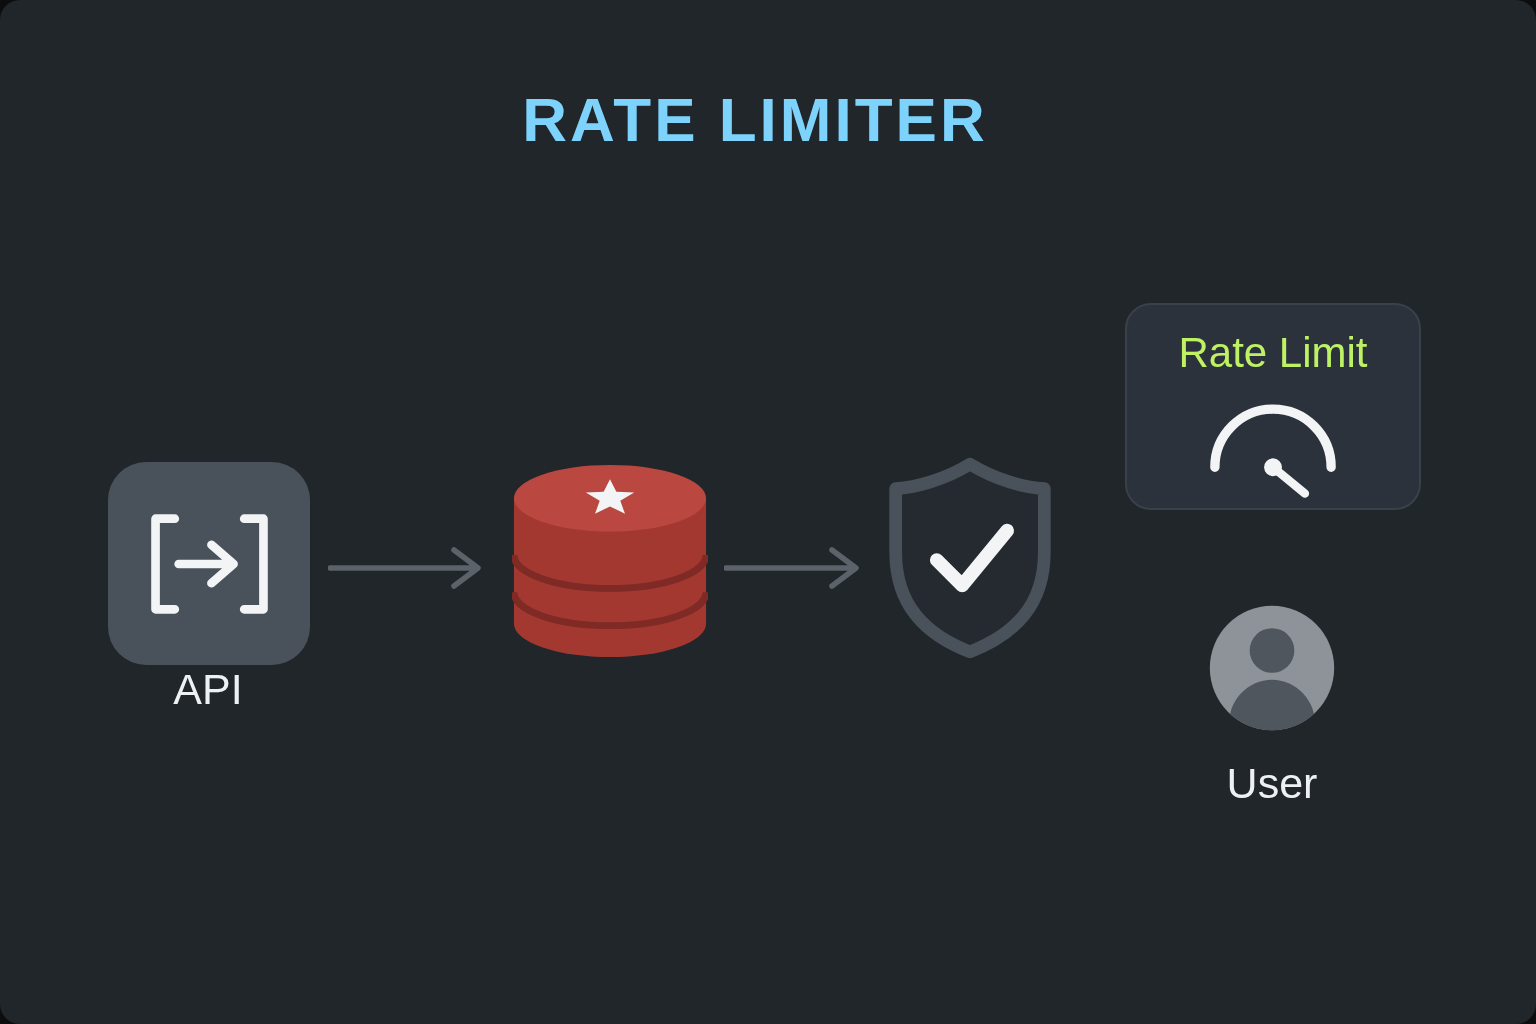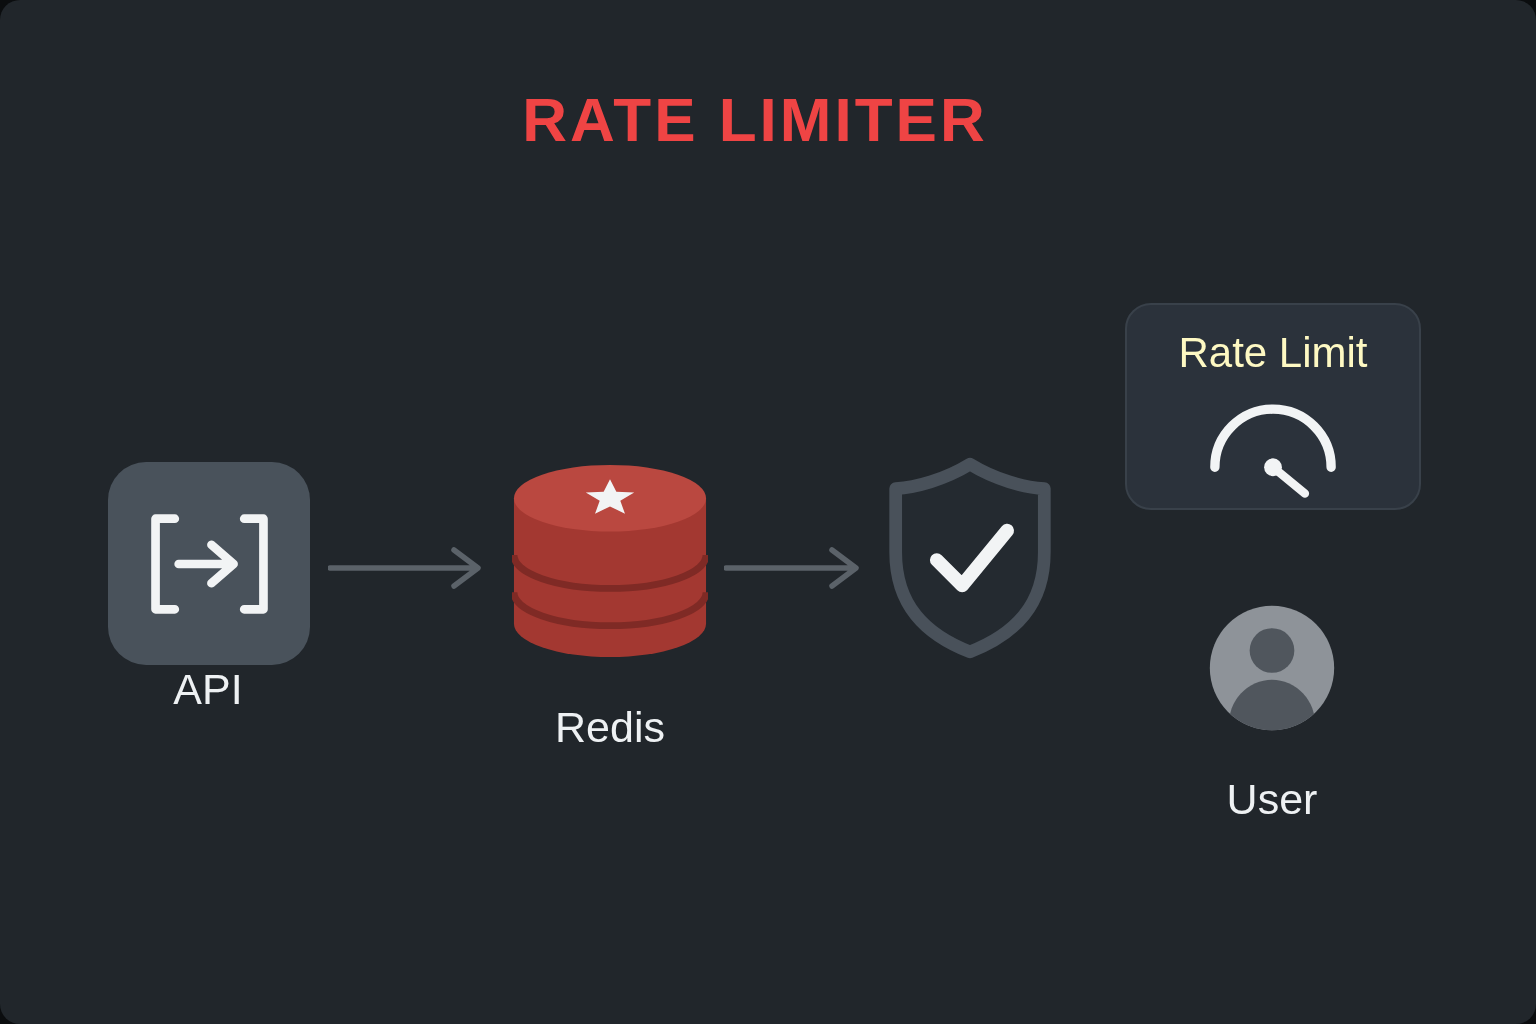--- a/index.html
+++ b/index.html
@@ -4,41 +4,41 @@
 <style>
   html,body{margin:0;padding:0;}
   body{
     width:1536px;height:1024px;position:relative;overflow:hidden;
     background:#0b0d0f;
     font-family:"Liberation Sans","DejaVu Sans",sans-serif;
   }
   .canvas{position:absolute;inset:0;background:#21262b;border-radius:20px;}
   .title{
     position:absolute;top:84px;left:0;width:1510px;text-align:center;
-    font-size:62px;font-weight:800;letter-spacing:3px;color:#ef4444;
+    font-size:62px;font-weight:800;letter-spacing:3px;color:#7dd3fc;
   }
   .node-label{
     position:absolute;color:#eef1f3;font-size:43px;font-weight:500;
     text-align:center;line-height:1.32;
   }
   .api-box{
     position:absolute;left:108px;top:462px;width:202px;height:203px;
     background:#49525b;border-radius:38px;
     display:flex;align-items:center;justify-content:center;
   }
   .redis-wrap{position:absolute;left:512px;top:455px;width:196px;height:212px;}
   .shield-wrap{position:absolute;left:882px;top:456px;width:176px;height:206px;}
   .user-wrap{position:absolute;left:1204px;top:600px;width:136px;height:136px;}
   .card{
     position:absolute;left:1125px;top:303px;width:296px;height:207px;
     background:#2b323b;border:2px solid #39414a;border-radius:26px;
     box-sizing:border-box;display:flex;flex-direction:column;align-items:center;
     padding-top:24px;gap:4px;
   }
-  .card-label{color:#fef9c3;font-size:42px;font-weight:500;}
+  .card-label{color:#bef264;font-size:42px;font-weight:500;}
   .arrow{position:absolute;}
   svg{display:block;}
 </style>
 </head>
 <body>
 
 <div class="canvas">
 
   <div class="title">RATE LIMITER</div>
 
@@ -56,21 +56,20 @@
 
   <div class="redis-wrap">
     <svg width="196" height="212" viewBox="0 0 200 212">
       <path d="M2,42 L2,170 A98,34 0 0 0 198,170 L198,42 Z" fill="#a33831"></path>
       <path d="M2,100 A98,34 0 0 0 198,100" fill="none" stroke="#7f2a25" stroke-width="7"></path>
       <path d="M2,138 A98,34 0 0 0 198,138" fill="none" stroke="#7f2a25" stroke-width="7"></path>
       <ellipse cx="100" cy="42" rx="98" ry="34" fill="#ba4840"></ellipse>
       <polygon points="100,22.5 106.5,35.3 124.7,36 110.5,44.6 115.3,57.8 100,50.3 84.7,57.8 89.5,44.6 75.3,36 93.5,35.3" fill="#f2f4f5"></polygon>
     </svg>
   </div>
-  <div class="node-label" style="left:500px;top:699px;width:220px;">Redis</div>
 
   <svg class="arrow" style="left:724px;top:545px;" width="142" height="46" viewBox="0 0 142 46">
     <path d="M2,23 L130,23 M108,5 L132,23 L108,41" fill="none" stroke="#5b6269" stroke-width="5.5" stroke-linecap="round" stroke-linejoin="round"></path>
   </svg>
 
   <div class="shield-wrap">
     <svg width="176" height="206" viewBox="0 0 180 210">
       <path d="M90,8 C116,24 146,32 166,33 L166,98 C166,152 136,182 90,200 C44,182 14,152 14,98 L14,33 C34,32 64,24 90,8 Z" fill="#242a30" stroke="#49515a" stroke-width="13" stroke-linejoin="round"></path>
       <path d="M56,106 L82,132 L128,76" fill="none" stroke="#f2f4f5" stroke-width="14" stroke-linecap="round" stroke-linejoin="round"></path>
     </svg>
@@ -92,15 +91,15 @@
             <circle cx="70" cy="70" r="64"></circle>
           </clipPath>
       </defs>
       <circle cx="70" cy="70" r="64" fill="#8e9399"></circle>
       <g clip-path="url(#user-clip)" fill="#50565d">
         <circle cx="70" cy="52" r="23"></circle>
         <ellipse cx="70" cy="130" rx="45" ry="48"></ellipse>
       </g>
     </svg>
   </div>
-  <div class="node-label" style="left:1172px;top:755px;width:200px;margin-top:16px;">User</div>
+  <div class="node-label" style="left:1172px;top:755px;width:200px;">User</div>
 
 </div>
 
 </body></html>

